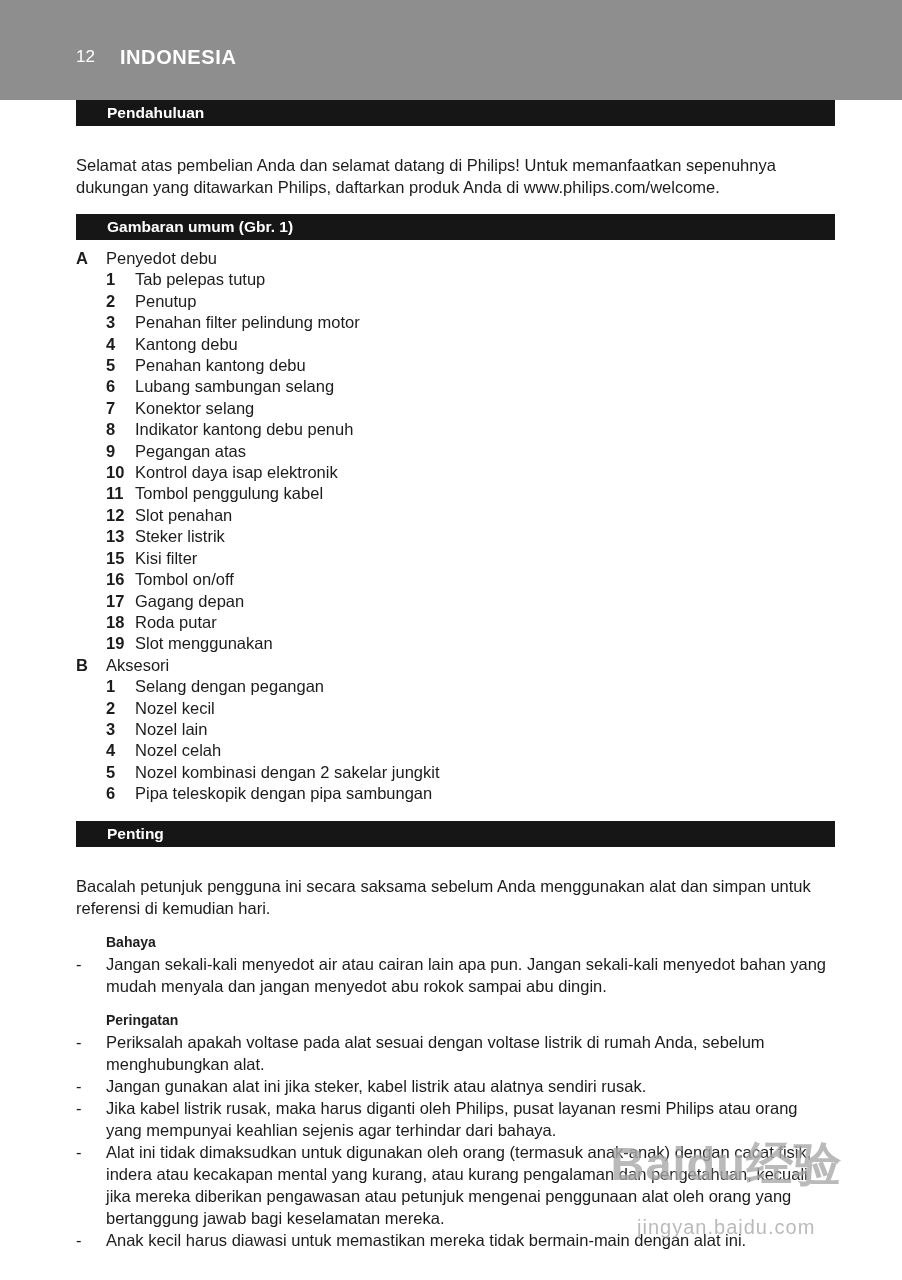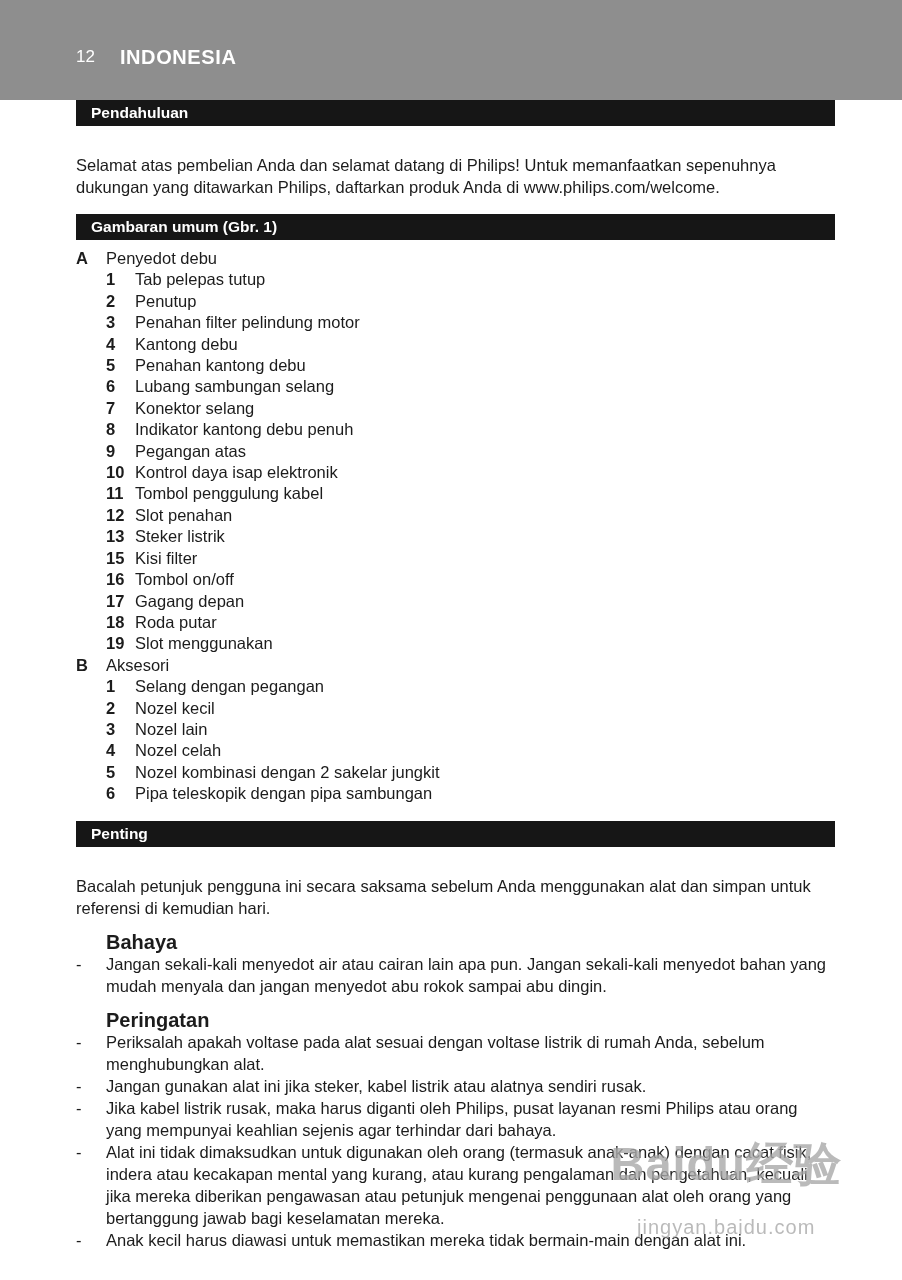--- a/index.html
+++ b/index.html
@@ -35,21 +35,21 @@
     width:759px;
     margin-left:76px;
   }
   .bar {
     background:#161616;
     color:#ffffff;
     font-weight:bold;
     font-size:15.5px;
     height:26px;
     line-height:26px;
-    padding-left:15px;
+    padding-left:31px;
     margin-top:16px;
   }
   .bar.first { margin-top:0; }
   .para {
     margin-top:28px;
     font-size:16.5px;
     line-height:22px;
   }
   
   .ov-list { margin-top:8px; }
@@ -57,21 +57,21 @@
     display:flex;
     font-size:16.5px;
     line-height:21.4px;
   }
   .ov-letter { width:30px; font-weight:bold; flex:none; }
   .ov-num    { width:29px; font-weight:bold; flex:none; }
   .ov-text   { flex:1; }
   
   .sub-heading {
     font-weight:bold;
-    font-size:20px;
+    font-size:14px;
     line-height:22px;
     margin:12px 0 0 30px;
   }
   .bullet {
     display:flex;
     font-size:16.5px;
     line-height:22px;
   }
   .bullet-dash { width:30px; flex:none; }
   .bullet-text { flex:1; }

